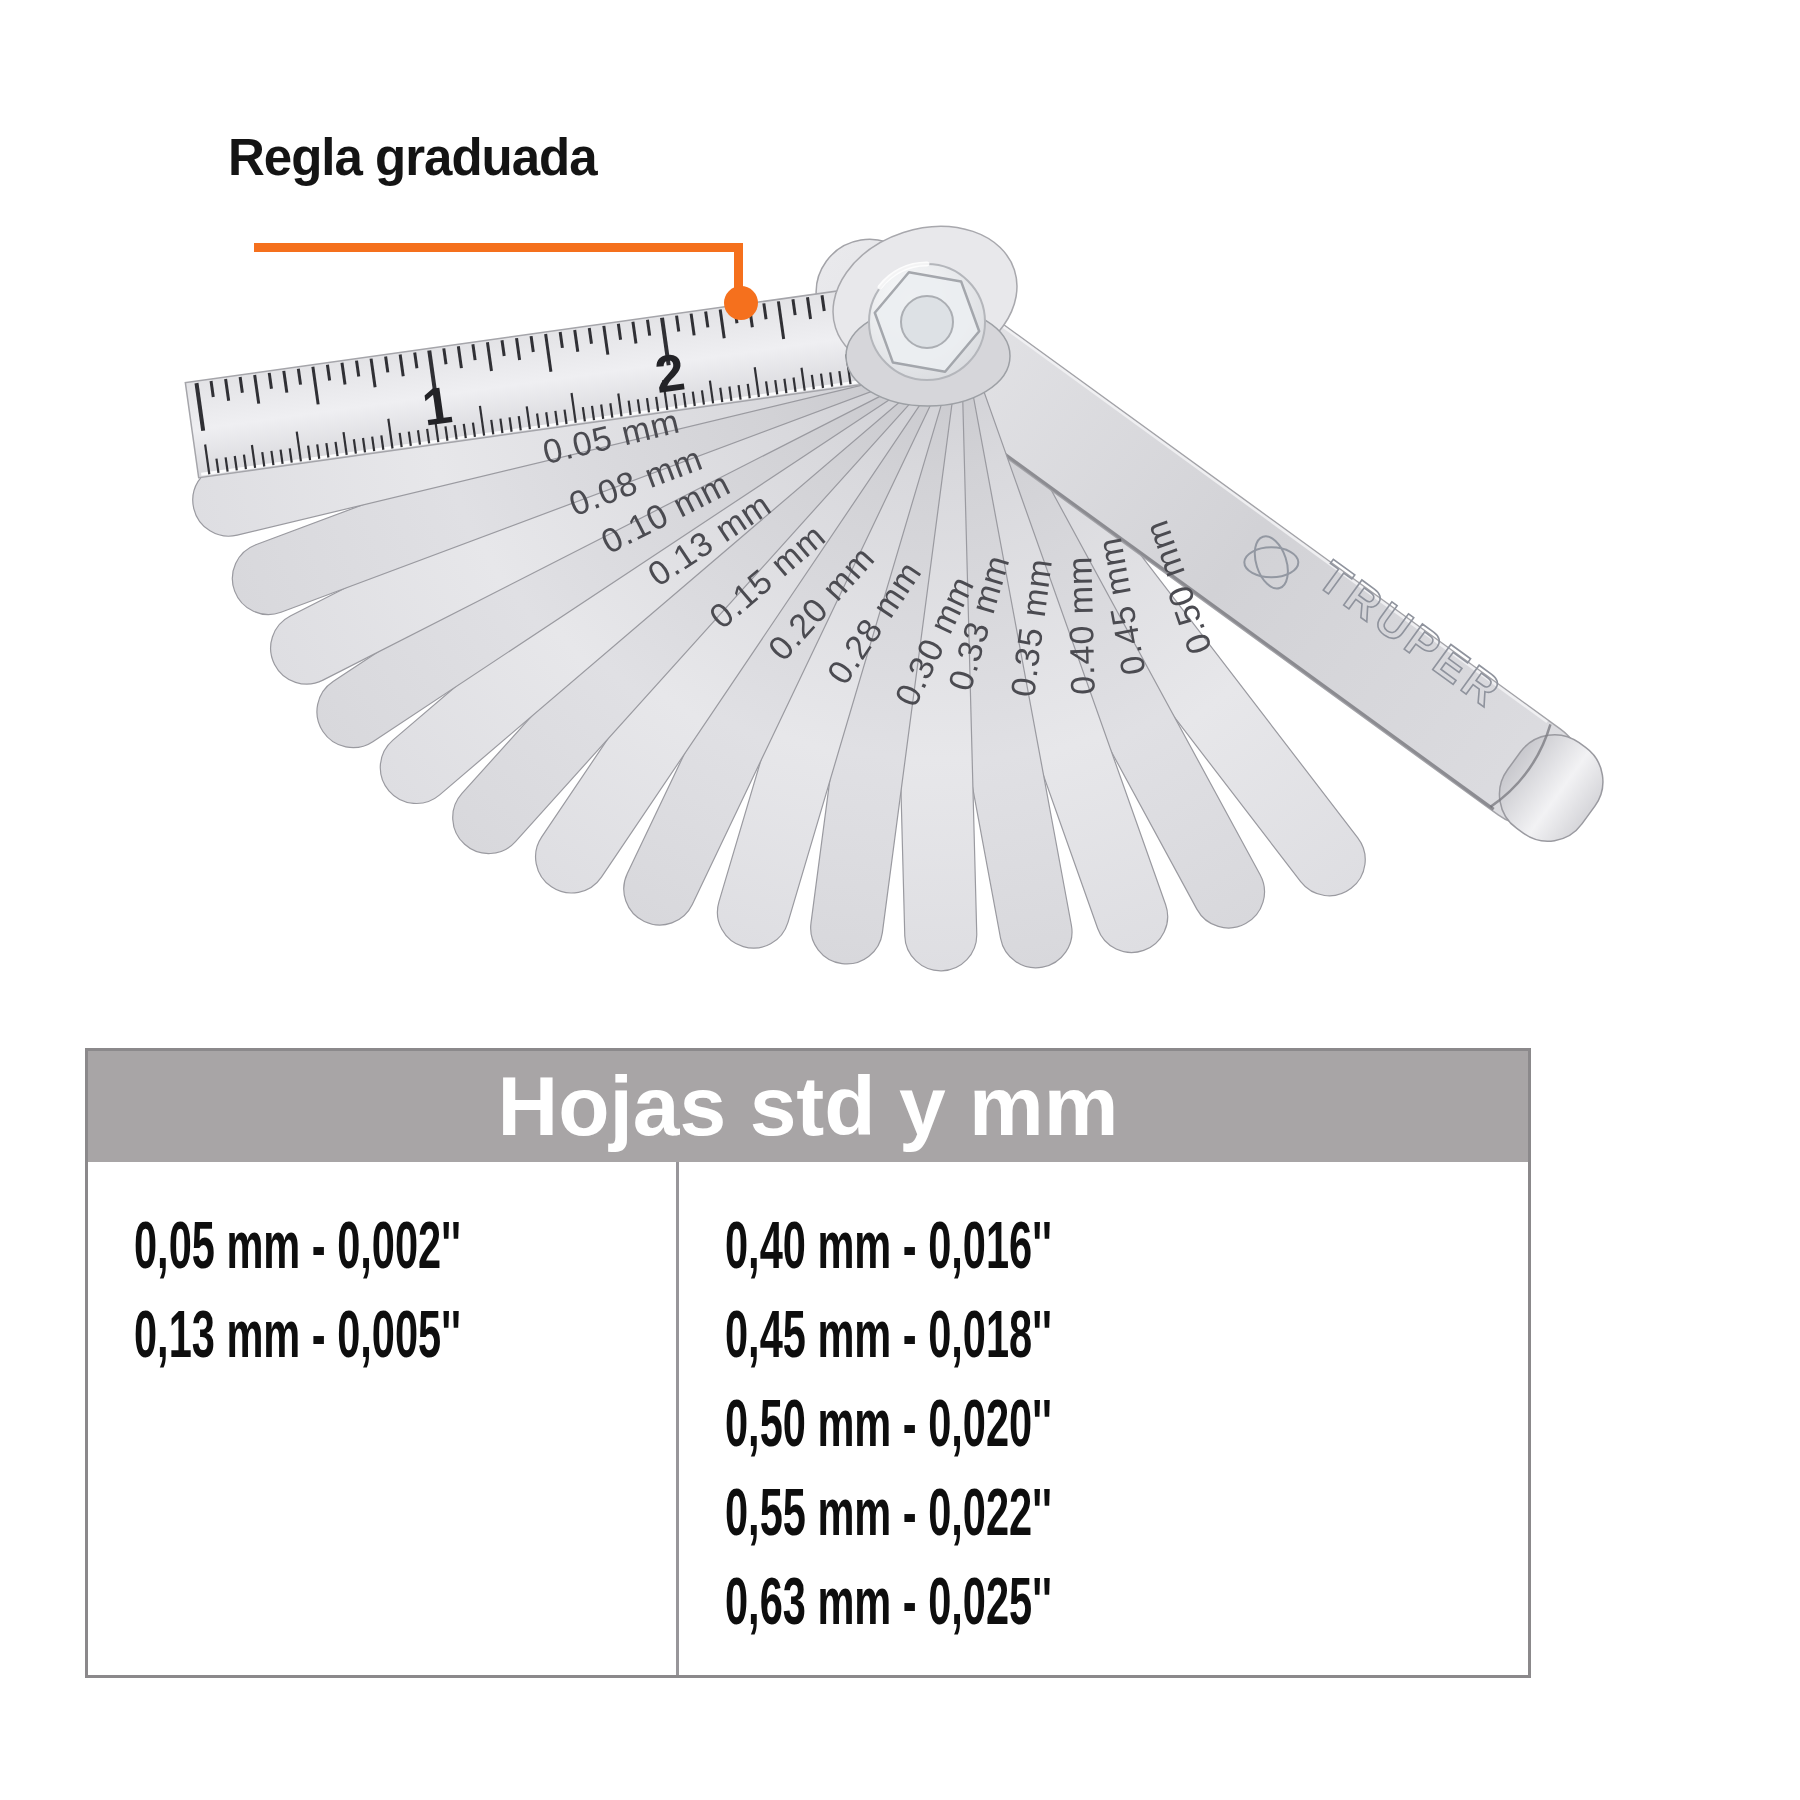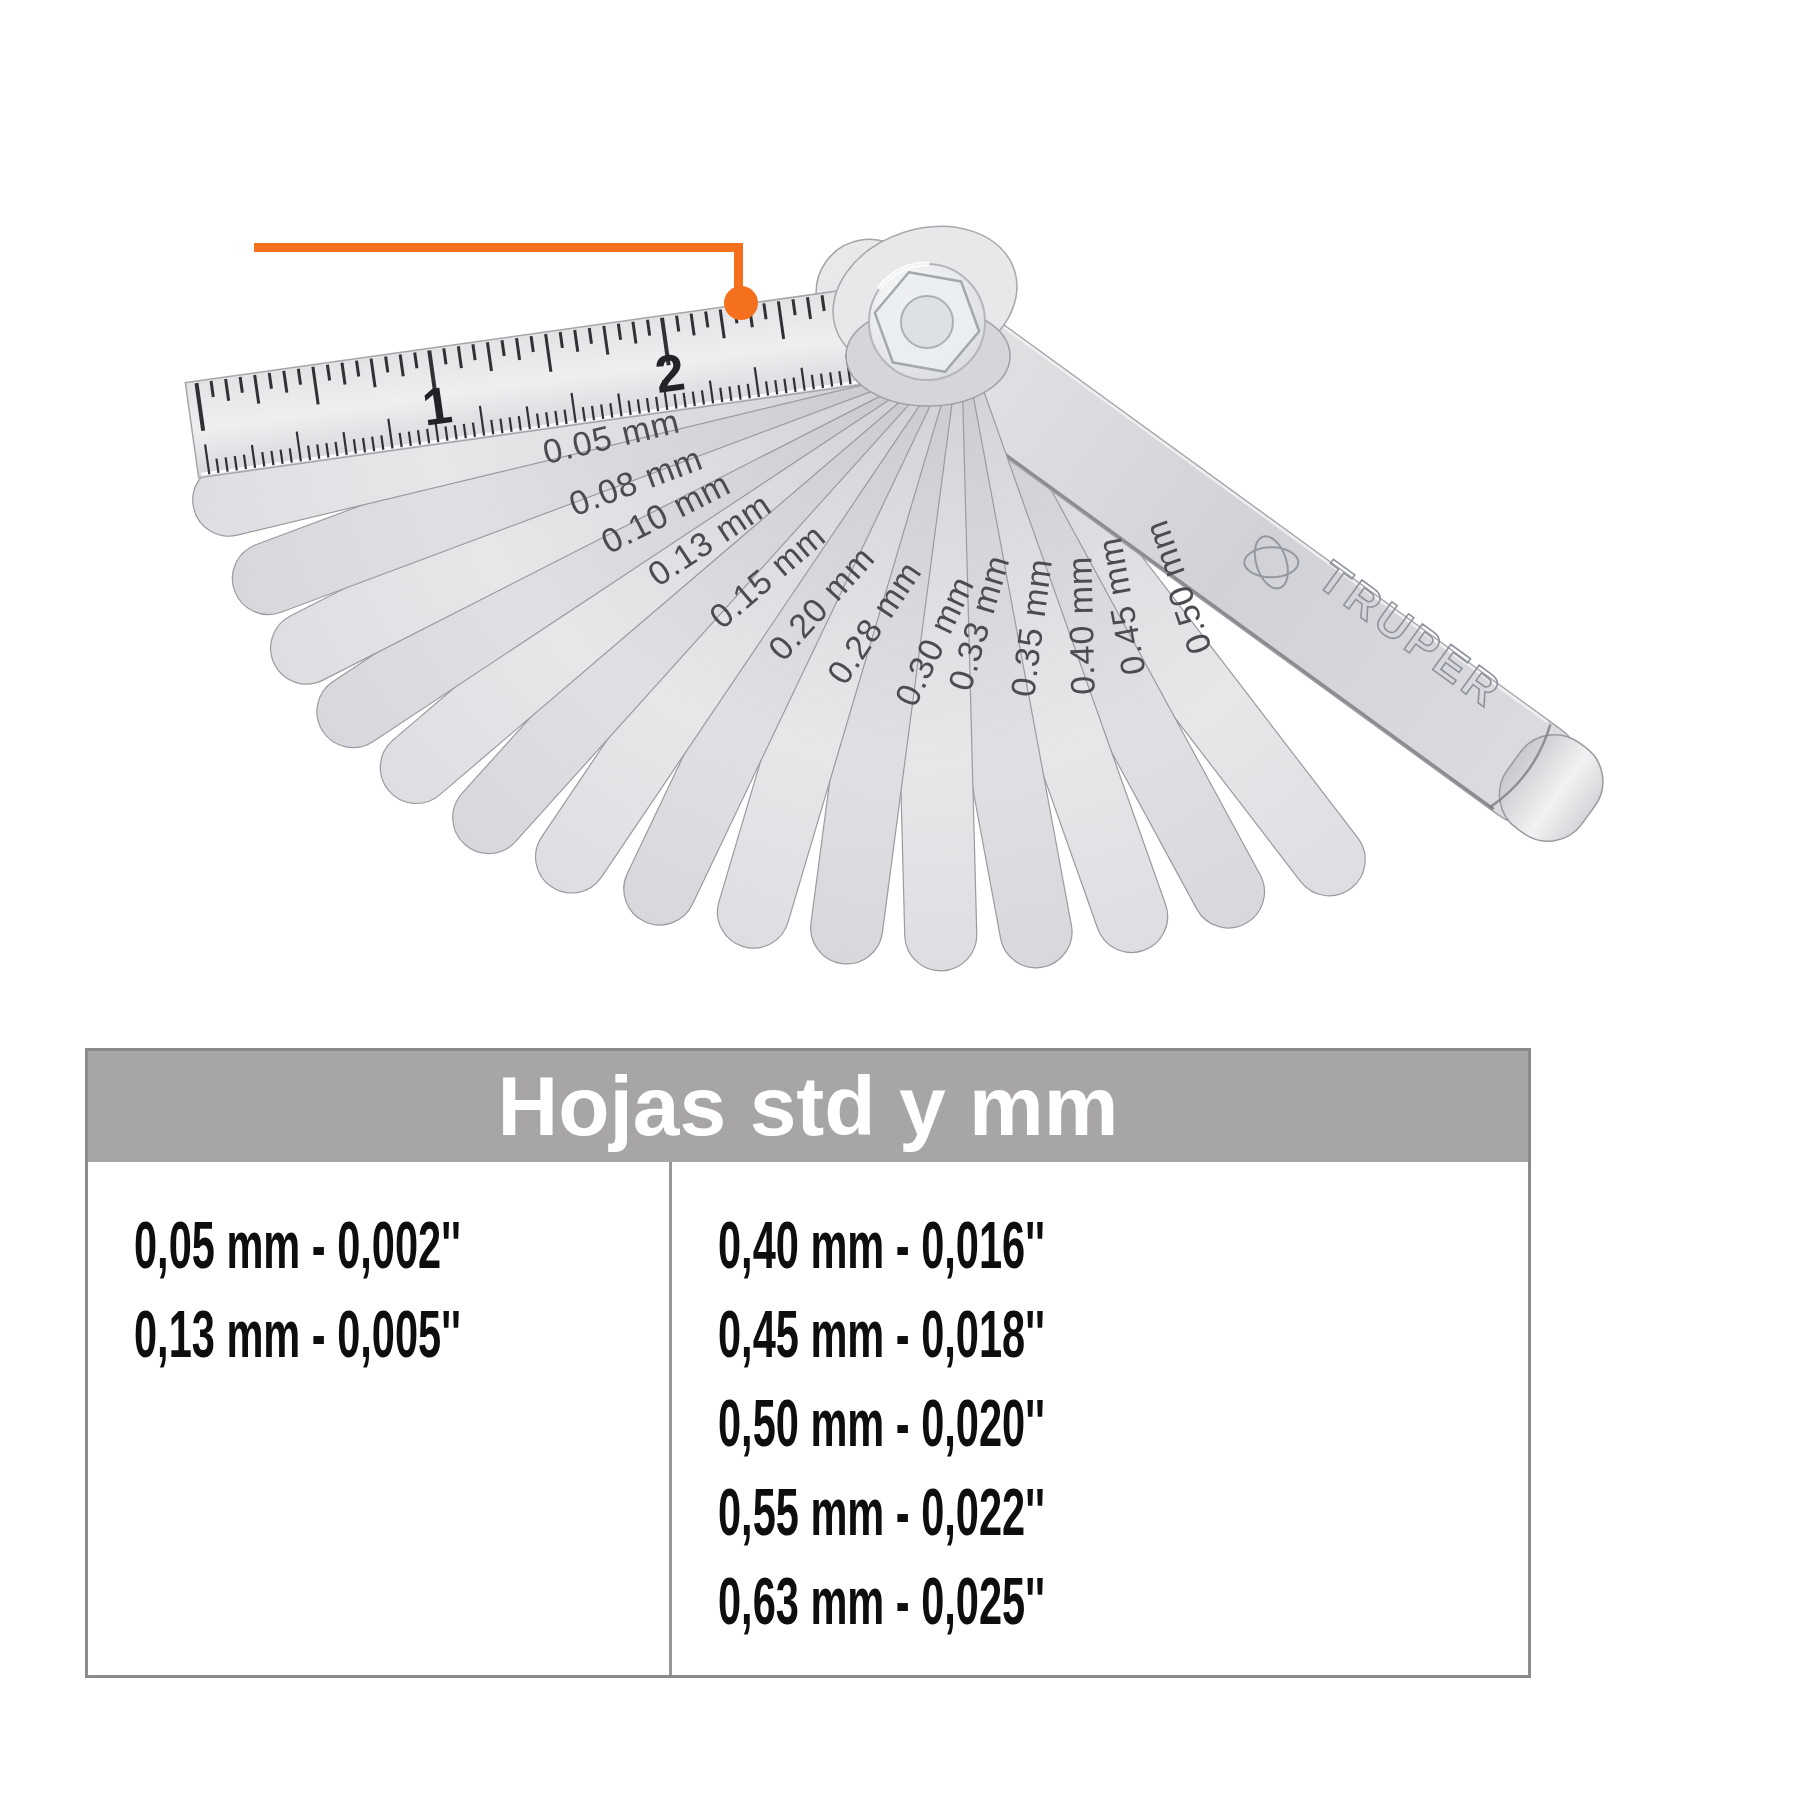--- a/index.html
+++ b/index.html
@@ -13,21 +13,21 @@
   .callout-hline{position:absolute;left:254px;top:243px;width:489px;height:9px;background:var(--accent);}
   .callout-vline{position:absolute;left:734px;top:243px;width:9px;height:50px;background:var(--accent);}
   .callout-dot{position:absolute;left:724px;top:286px;width:34px;height:34px;border-radius:50%;background:var(--accent);}
 
   
   .spec-table{position:absolute;left:85px;top:1048px;width:1446px;height:630px;
     box-sizing:border-box;border:3px solid var(--tborder);background:#fff;}
   .thead{height:111px;background:var(--thead);color:#fff;display:flex;align-items:center;
     justify-content:center;font-weight:bold;font-size:84px;letter-spacing:0;}
   .tbody{display:grid;grid-template-columns:1fr 1fr 1fr;height:513px;}
-  .tcol{padding:38px 8px 0 46px;box-sizing:border-box;}
+  .tcol{padding:38px 15px 0 46px;box-sizing:border-box;}
   .tcol + .tcol{border-left:3px solid #98969a;}
   .trow{height:89px;line-height:89px;font-weight:bold;font-size:67px;color:#0e0e0e;white-space:nowrap;}
   .cond{display:inline-block;transform:scaleX(.62);transform-origin:0 50%;}
 </style>
 </head>
 <body>
 
 <div class="stage">
 
   <svg id="gauge-svg" width="1800" height="1040" viewBox="0 0 1800 1040">
@@ -255,20 +255,21 @@
     <g>
       <ellipse cx="925" cy="299" rx="94" ry="70" transform="rotate(-18 925 299)" fill="#e8e8eb" stroke="#a8a8ad" stroke-width="1.5"></ellipse>
       <ellipse cx="928" cy="356" rx="82" ry="50" fill="#d6d6da" stroke="#9da0a5" stroke-width="1.5"></ellipse>
       <circle cx="927" cy="322" r="58" fill="url(#screwGrad)" stroke="#b4b6bb" stroke-width="2"></circle>
       <polygon points="979.2,331.2 945.1,371.8 892.9,362.6 874.8,312.8 908.9,272.2 961.1,281.4" fill="#eceff2" opacity=".9" stroke="#9da0a6" stroke-width="2.5" stroke-linejoin="round"></polygon>
       <circle cx="927" cy="322" r="26" fill="#dde1e5" stroke="#abaeb3" stroke-width="2"></circle>
       <path d="M880 287 A58 58 0 0 1 927 264" fill="none" stroke="#ffffff" stroke-width="5" stroke-linecap="round" opacity=".85"></path>
     </g>
   </svg>
 
+  <div class="callout-label">Regla graduada</div>
   <div class="callout-hline"></div>
   <div class="callout-vline"></div>
   <div class="callout-dot"></div>
 
   <section class="spec-table">
     <div class="thead">
       <span>Hojas std y mm</span>
     </div>
     <div class="tbody">
       <div class="tcol">

